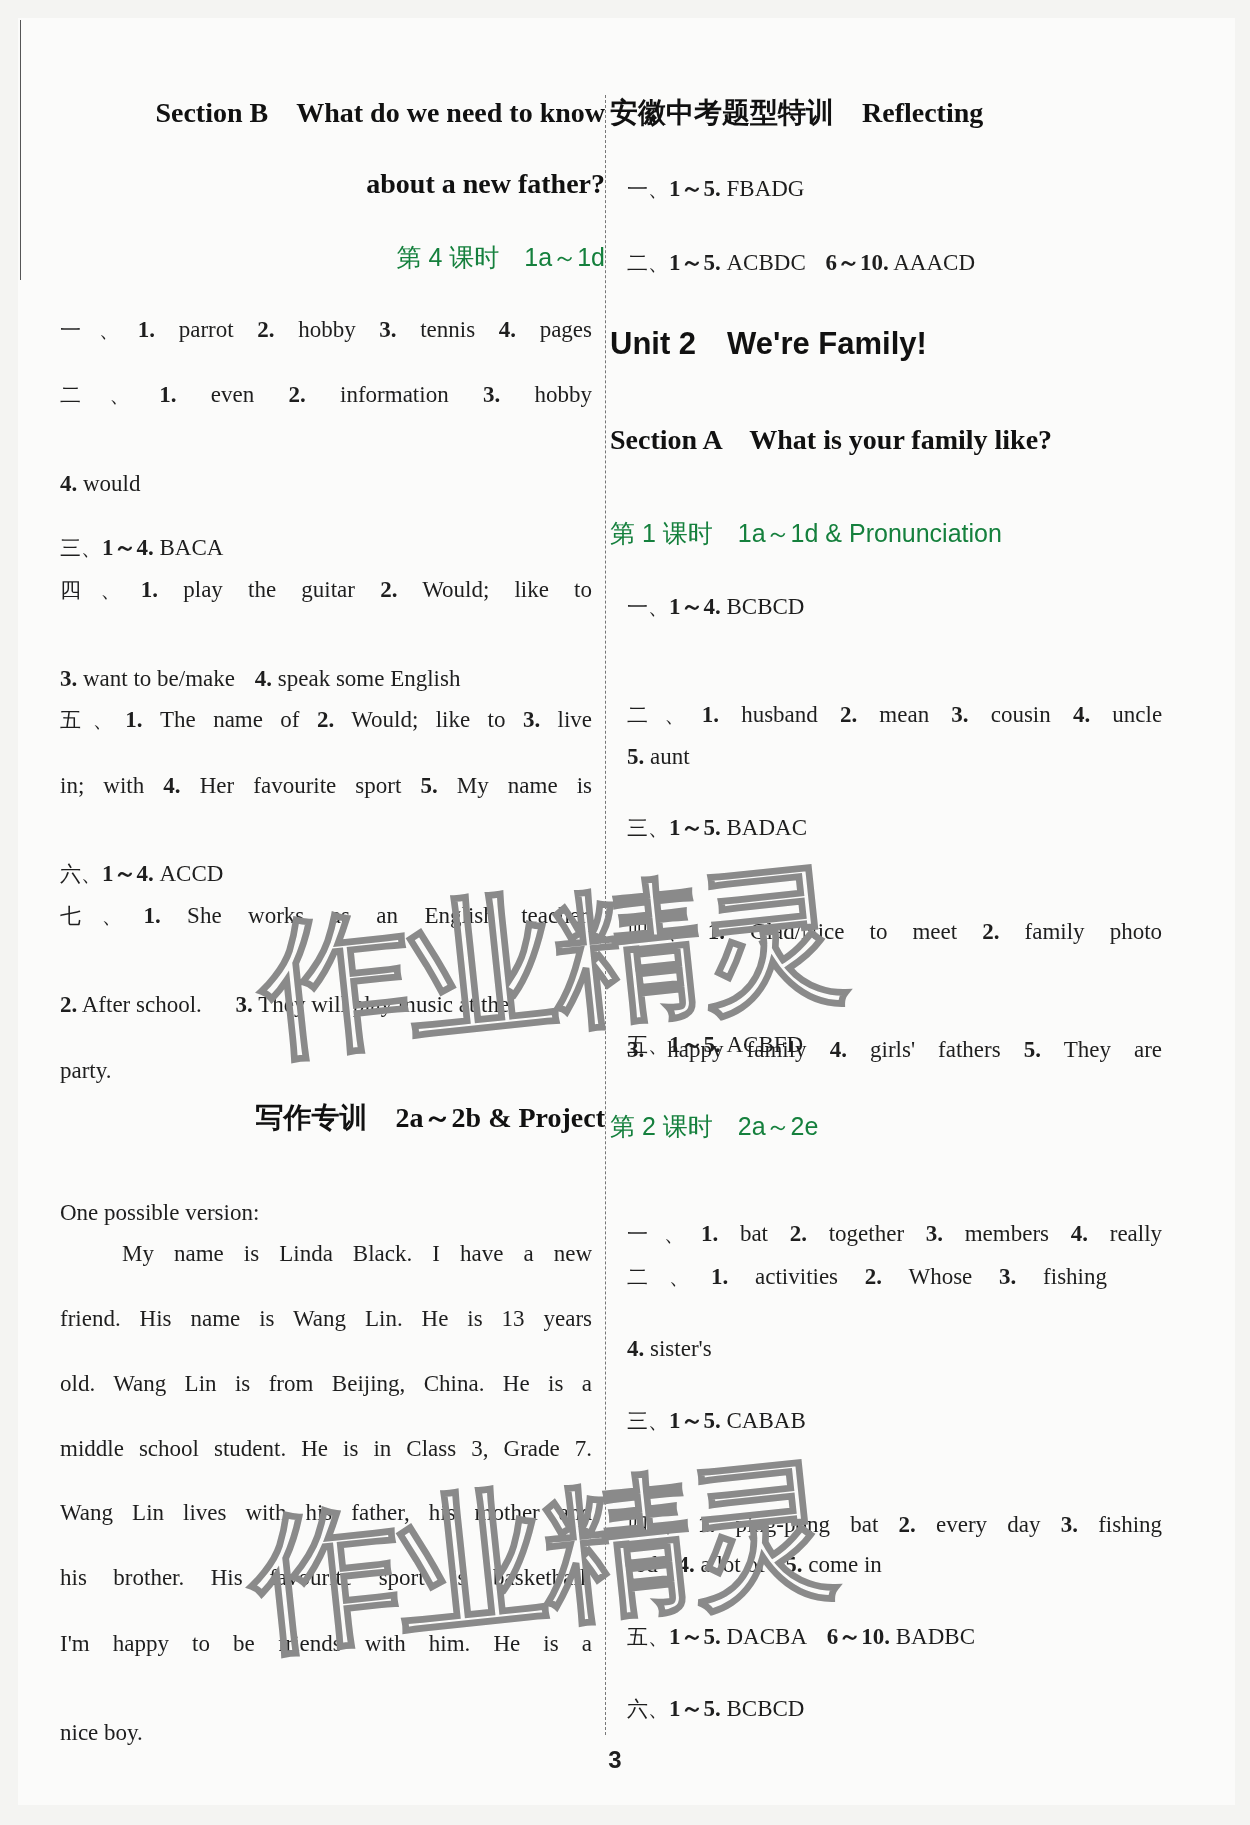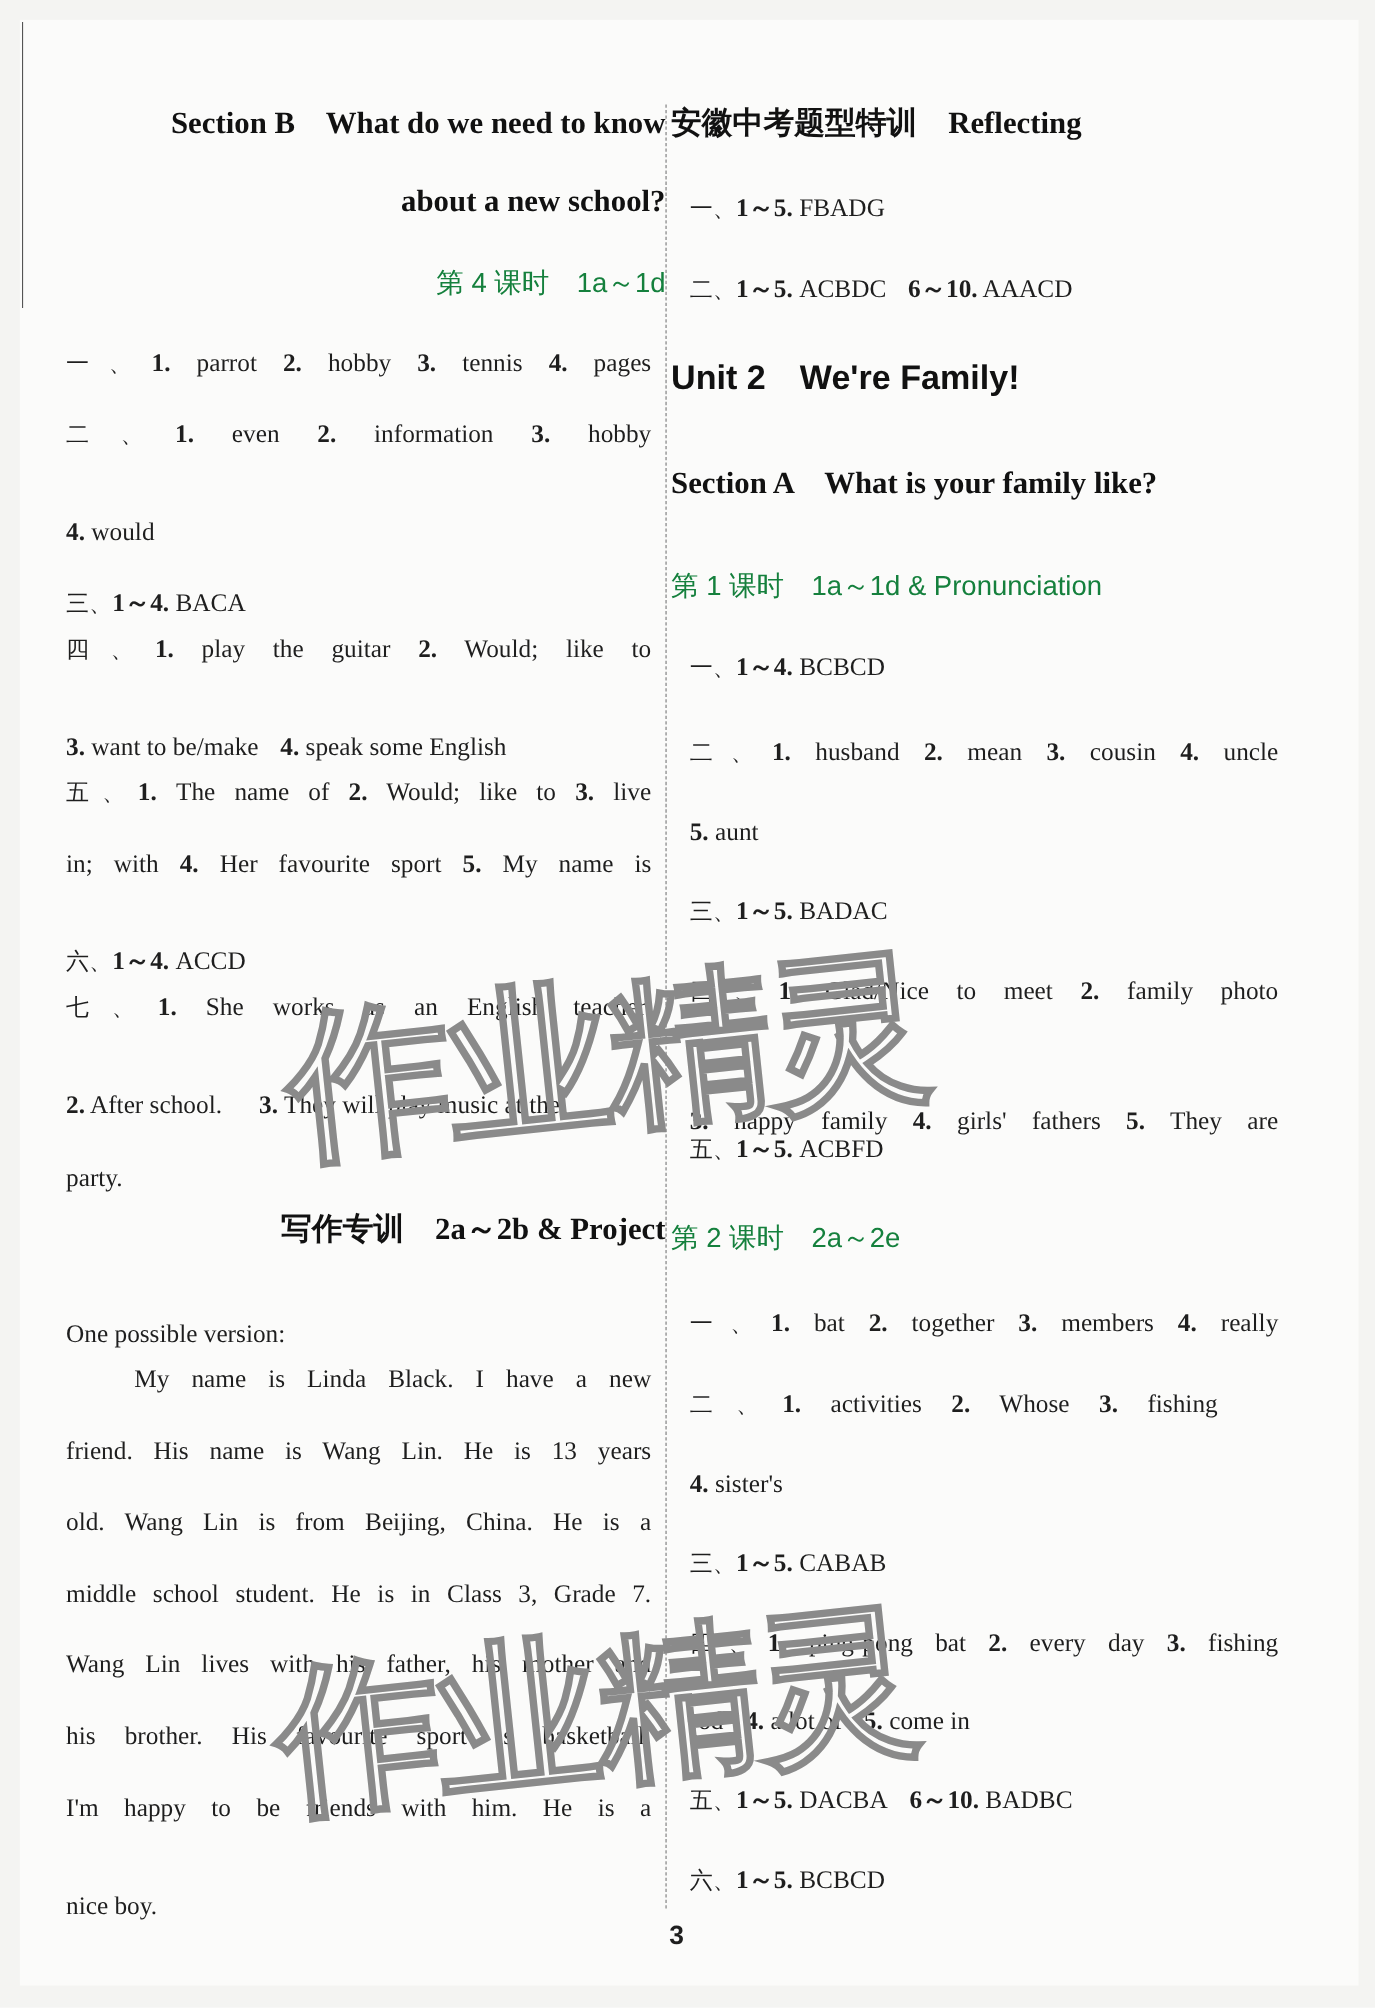--- a/index.html
+++ b/index.html
@@ -22,21 +22,21 @@
     border-left: 1.5px dashed #777;
   }
   .line {
     position: absolute; white-space: nowrap; font-size: 23px; line-height: 30px;
   }
   .l { left: 60px; margin-top: 24px; }
   .r { left: 627px; }
   .center-l { left: 40px; width: 565px; text-align: right; }
   .center-r { left: 610px; width: 620px; text-align: left; }
   .justify-l { left: 60px; width: 532px; text-align: justify; text-align-last: justify; }
-  .justify-r { left: 627px; width: 535px; text-align: justify; text-align-last: justify; }
+  .justify-r { left: 627px; width: 535px; text-align: justify; text-align-last: justify; margin-top: 31px; }
   .h-serif { font-weight: bold; font-size: 28px; line-height: 34px; color: #111; }
   .h-sans  { font-family: "Liberation Sans", "DejaVu Sans", sans-serif; font-size: 25px; line-height: 32px; color: #15803d; }
   .h-unit  { font-family: "Liberation Sans", "DejaVu Sans", sans-serif; font-weight: bold; font-size: 31px; line-height: 36px; color: #111; }
   .b { font-weight: bold; }
   .cn { font-family: "DejaVu Sans", sans-serif; font-size: 21px; }
   .gap { display: inline-block; width: 14px; }
   .page-no {
     position: absolute; left: 600px; top: 1746px; width: 30px; text-align: center;
     font-family: "Liberation Sans", "DejaVu Sans", sans-serif; font-weight: bold; font-size: 24px;
   }
@@ -50,21 +50,21 @@
 </style>
 </head>
 <body>
 
 <div class="paper"></div>
 <div class="left-rule"></div>
 <div class="divider"></div>
 
 <div>
   <div class="line center-l h-serif" style="top:96px">Section B　What do we need to know</div>
-  <div class="line center-l h-serif" style="top:167px">about a new school?</div>
+  <div class="line center-l h-serif" style="top:167px">about a new father?</div>
   <div class="line center-l h-sans" style="top:241px">第 4 课时　1a～1d</div>
 
   <div class="line justify-l" style="top:315px">
     <span class="cn">一、</span><span class="b">1.</span> <span>parrot</span>
     <span class="b">2.</span> <span>hobby</span>
     <span class="b">3.</span> <span>tennis</span>
     <span class="b">4.</span> <span>pages</span>
   </div>
 
   <div class="line justify-l" style="top:380px">

